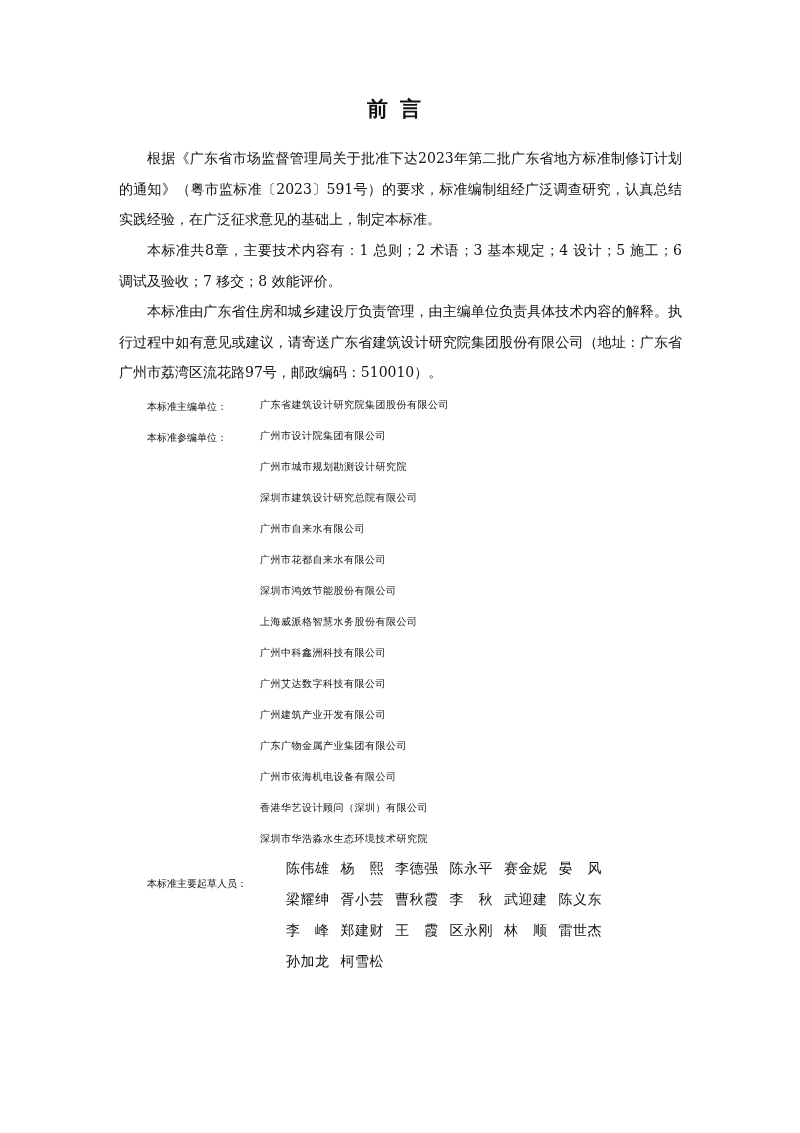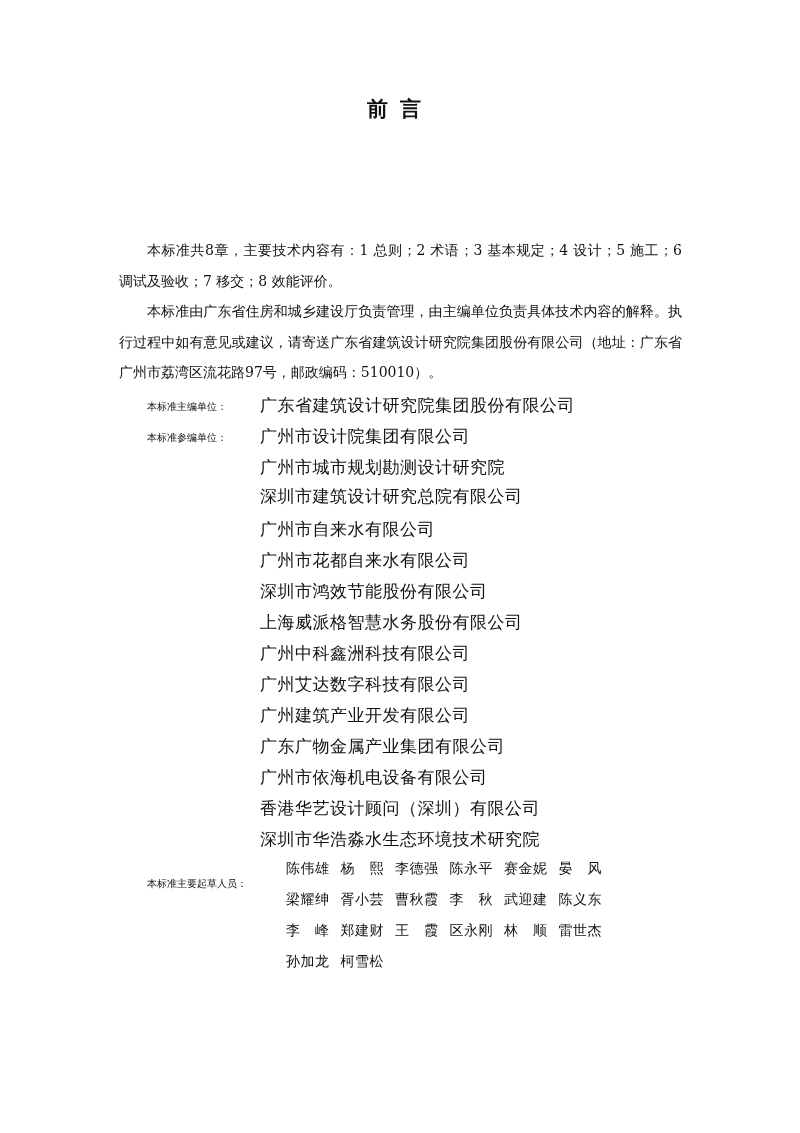--- a/index.html
+++ b/index.html
@@ -18,46 +18,47 @@
     .para {
       position: absolute; left: 119px; width: 563px;
       font-size: 14px; line-height: 30.5px; text-align: justify;
       text-indent: 28px; margin: 0;
     }
     .label-row { position: absolute; left: 147px; font-size: 14px; line-height: 20px; white-space: nowrap; }
     .label {
       font-family: "DejaVu Sans", "Liberation Sans", sans-serif; font-weight: normal;
       font-size: 10px;
     }
-    .org { position: absolute; left: 260px; font-size: 17px; line-height: 20px; white-space: nowrap; letter-spacing: 0.5px; }
+    .org { position: absolute; left: 260px; font-size: 10px; line-height: 20px; white-space: nowrap; letter-spacing: 0.5px; }
     .names-grid { position: absolute; left: 286px; font-size: 14px; }
     .name-row { display: flex; height: 31px; align-items: center; }
     .name { width: 54.5px; white-space: nowrap; letter-spacing: 0.5px; }
   </style>
 </head>
 <body>
 
 <div class="page">
   <div class="title">前言</div>
 
+  <p class="para" style="top:143px;">根据《广东省市场监督管理局关于批准下达2023年第二批广东省地方标准制修订计划的通知》（粤市监标准〔2023〕591号）的要求，标准编制组经广泛调查研究，认真总结实践经验，在广泛征求意见的基础上，制定本标准。</p>
   <p class="para" style="top:235px;">本标准共8章，主要技术内容有：1 总则；2 术语；3 基本规定；4 设计；5 施工；6 调试及验收；7 移交；8 效能评价。</p>
   <p class="para" style="top:296px;">本标准由广东省住房和城乡建设厅负责管理，由主编单位负责具体技术内容的解释。执行过程中如有意见或建议，请寄送广东省建筑设计研究院集团股份有限公司（地址：广东省广州市荔湾区流花路97号，邮政编码：510010）。</p>
 
   <div class="label-row" style="top:395px;">
     <span class="label">本标准主编单位：</span>
   </div>
   <div class="org" style="top:395px;">广东省建筑设计研究院集团股份有限公司</div>
 
   <div class="label-row" style="top:426px;">
     <span class="label">本标准参编单位：</span>
   </div>
   <div>
     <div class="org" style="top:426px;">广州市设计院集团有限公司</div>
     <div class="org" style="top:457px;">广州市城市规划勘测设计研究院</div>
-    <div class="org" style="top:488px;font-family:Liberation Mono, monospace;">深圳市建筑设计研究总院有限公司</div>
+    <div class="org" style="top:488px;">深圳市建筑设计研究总院有限公司</div>
     <div class="org" style="top:519px;">广州市自来水有限公司</div>
     <div class="org" style="top:550px;">广州市花都自来水有限公司</div>
     <div class="org" style="top:581px;">深圳市鸿效节能股份有限公司</div>
     <div class="org" style="top:612px;">上海威派格智慧水务股份有限公司</div>
     <div class="org" style="top:643px;">广州中科鑫洲科技有限公司</div>
     <div class="org" style="top:674px;">广州艾达数字科技有限公司</div>
     <div class="org" style="top:705px;">广州建筑产业开发有限公司</div>
     <div class="org" style="top:736px;">广东广物金属产业集团有限公司</div>
     <div class="org" style="top:767px;">广州市依海机电设备有限公司</div>
     <div class="org" style="top:798px;">香港华艺设计顾问（深圳）有限公司</div>

